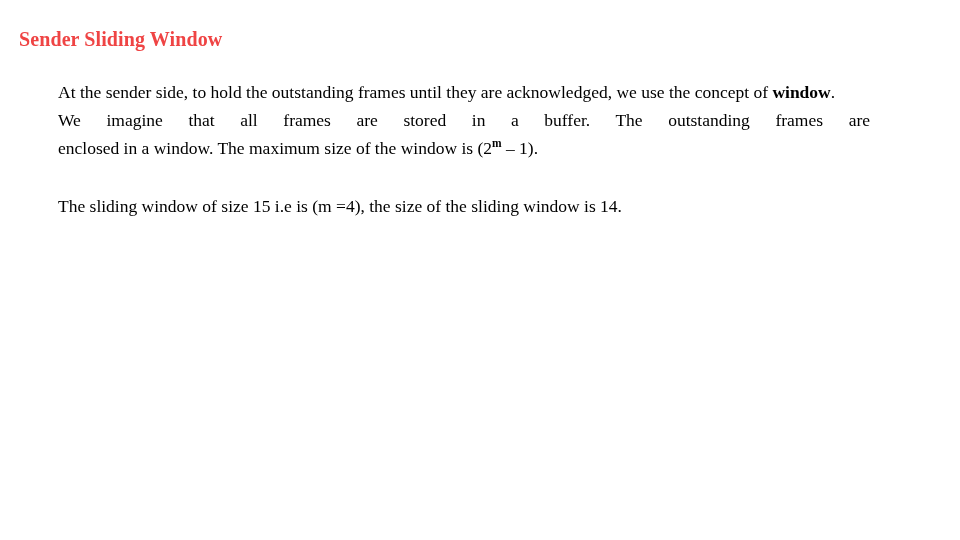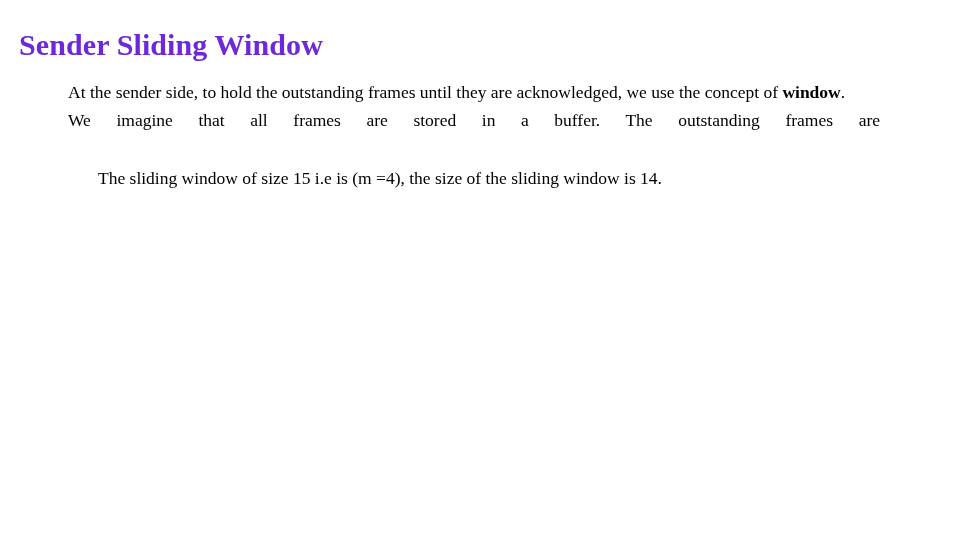--- a/index.html
+++ b/index.html
@@ -18,30 +18,30 @@
     position: relative;
     width: 960px;
     height: 540px;
     background: #ffffff;
   }
   .slide-title {
     position: absolute;
     left: 19px;
     top: 28px;
     font-family: "Liberation Serif", "DejaVu Serif", serif;
-    font-size: 30px;
+    font-size: 20px;
     font-weight: bold;
-    color: #6d28d9;
+    color: #ef4444;
     letter-spacing: 0.1px;
     line-height: 1.15;
     white-space: nowrap;
   }
   .body-block {
     position: absolute;
-    left: 68px;
+    left: 58px;
     top: 78px;
     width: 812px;
   }
   .para {
     font-family: "Liberation Serif", "DejaVu Serif", serif;
     font-size: 17.5px;
     line-height: 28px;
     color: #000000;
     margin: 0;
   }
@@ -49,21 +49,20 @@
     text-align: justify;
     text-justify: inter-word;
   }
   .p1 { width: 800px; }
   .p2 {
     width: 812px;
   }
   .p3 {
     margin-top: 30px;
     width: 812px;
-    margin-left: 30px;
   }
   .bold { font-weight: bold; }
   .sup {
     font-size: 11.5px;
     font-weight: bold;
     vertical-align: super;
     line-height: 0;
   }
   
   .jline-just {
@@ -83,19 +82,20 @@
 <div class="slide">
 
   <div class="slide-title">Sender Sliding Window</div>
 
   <div class="body-block">
 
     <p class="para justified p1"><span>At the sender side, to hold the outstanding frames until they are acknowledged, we use the concept of </span><span class="bold">window</span><span>.</span></p>
 
     <p class="para p2">
         <span class="jline-just">We imagine that all frames are stored in a buffer. The outstanding frames are</span>
+        <span class="jline-last"><span>enclosed in a window. The maximum size of the window is (2</span><span class="sup">m</span><span> – 1).</span></span>
       </p>
 
     <p class="para p3"><span>The sliding window of size 15 i.e is (m =4), the size of the sliding window is 14.</span></p>
 
   </div>
 
 </div>
 
 </body></html>

